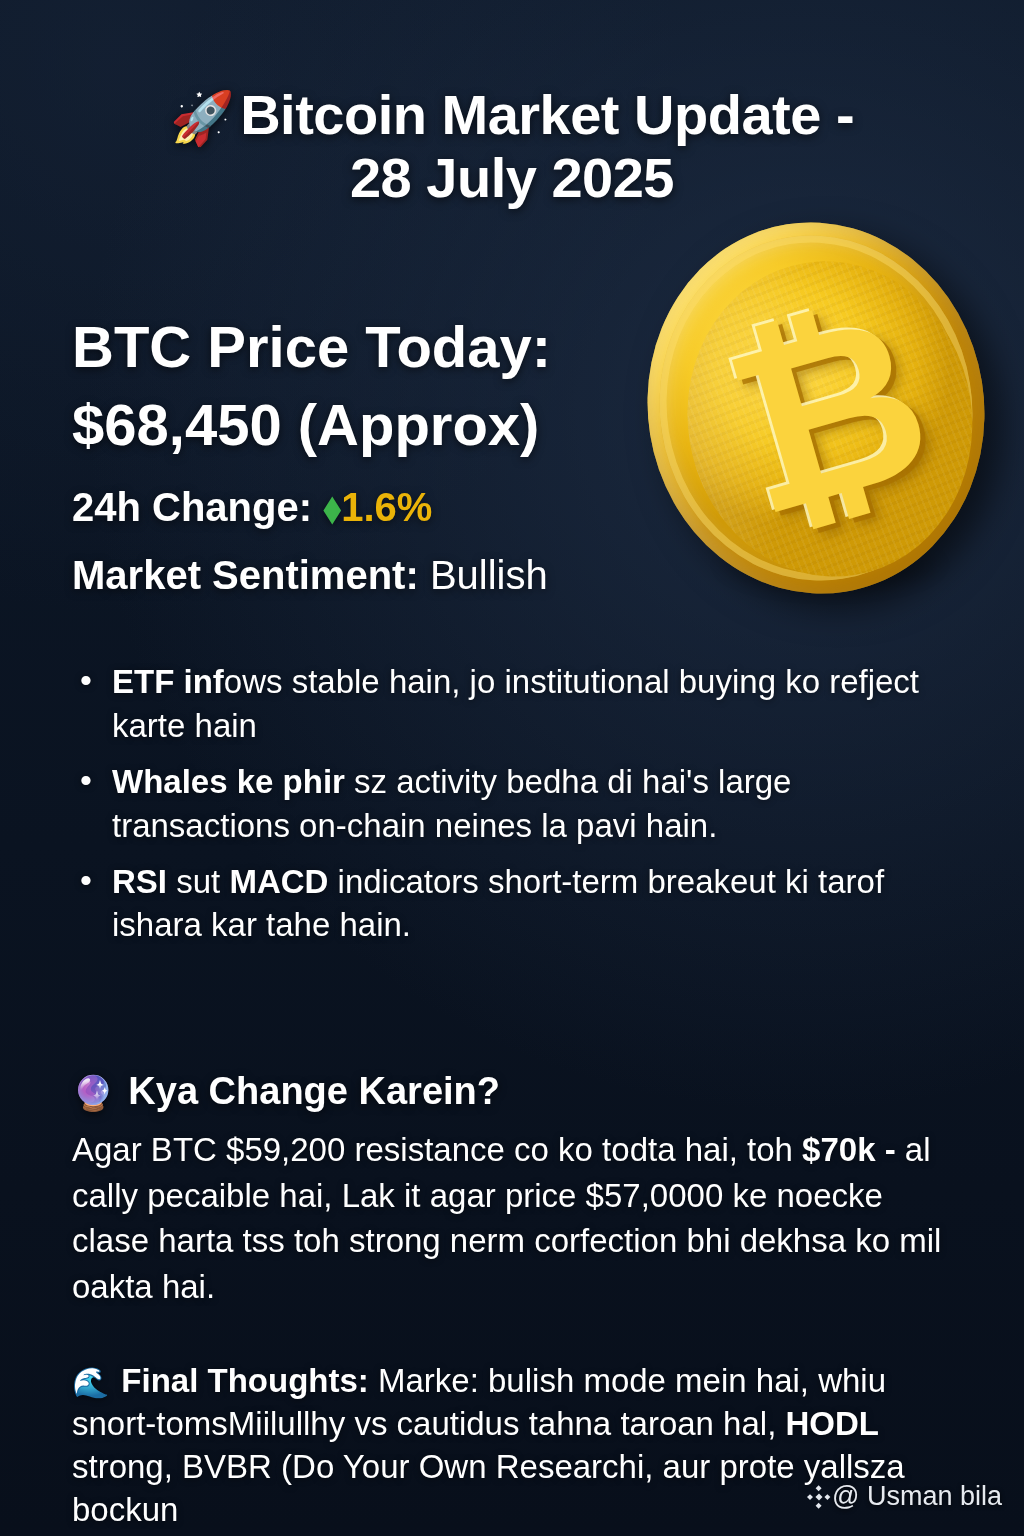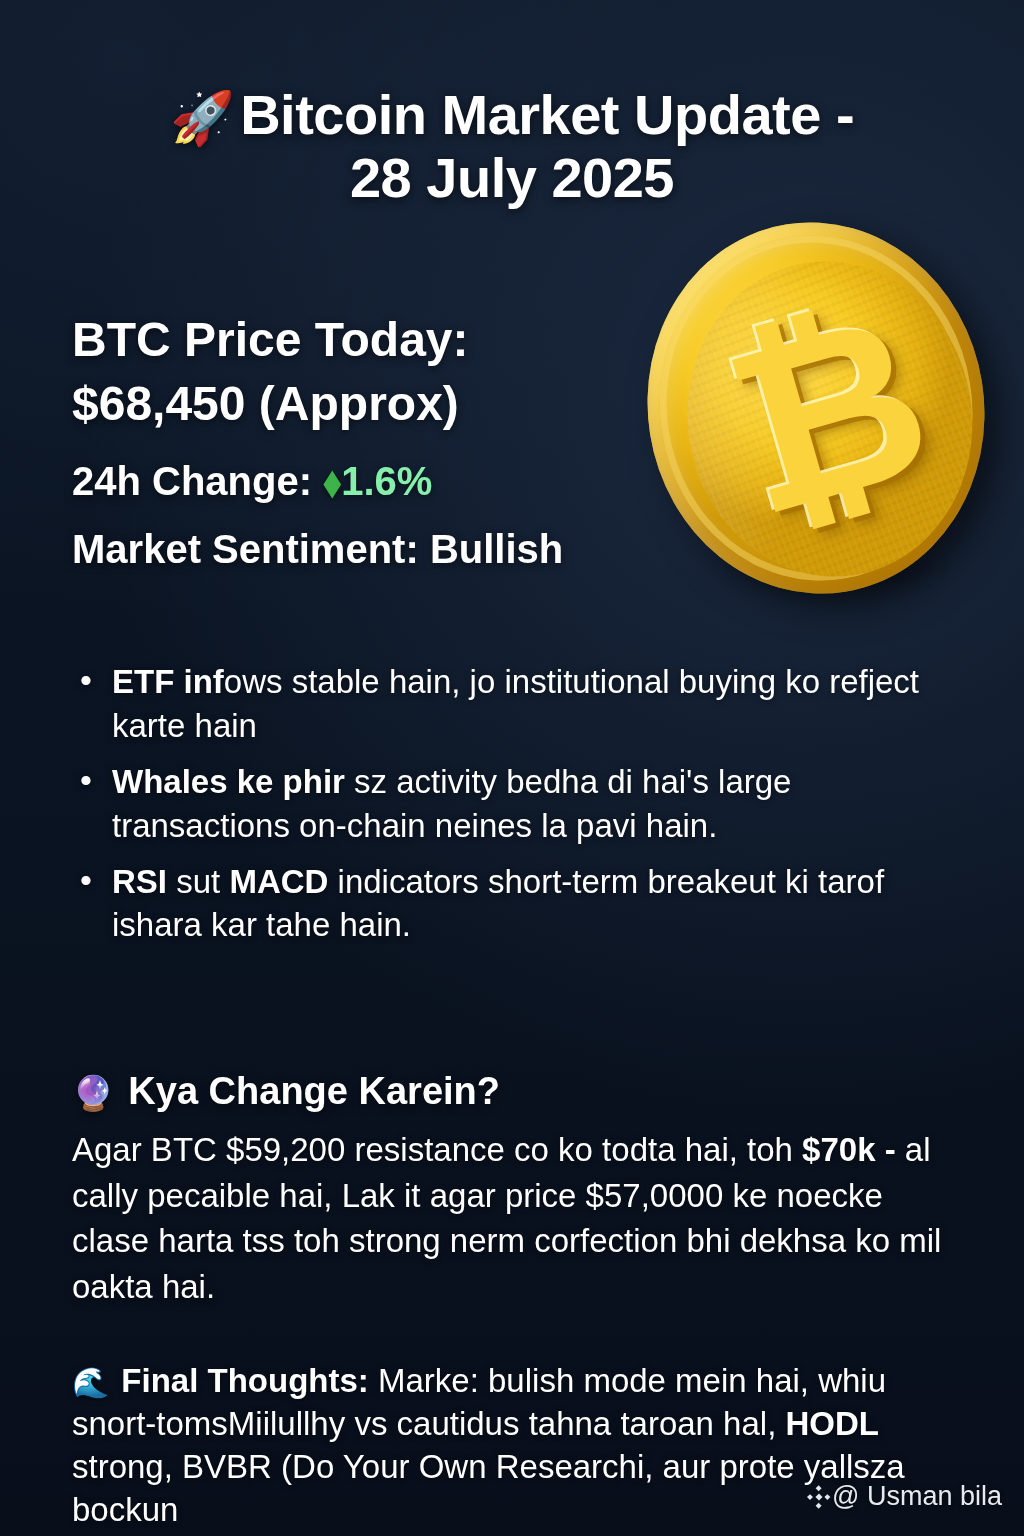--- a/index.html
+++ b/index.html
@@ -106,29 +106,29 @@
     font-size:56px; font-weight:bold; line-height:1.12;
     letter-spacing:-.5px;
     text-align:center;
     text-shadow:0 2px 10px rgba(0,0,0,.65);
     z-index:3;
   }
   .title .rocket{ font-size:52px; vertical-align:-2px; margin-right:6px; }
 
   .stats{ position:absolute; left:72px; top:308px; width:600px; z-index:3; }
   .stat-price{
-    font-size:48px; font-weight:bold; line-height:1.34;
+    font-size:58px; font-weight:bold; line-height:1.34;
     text-shadow:0 2px 8px rgba(0,0,0,.6);
   }
   .stat-line{
     font-size:40px; font-weight:bold; margin-top:22px;
     text-shadow:0 2px 8px rgba(0,0,0,.6);
   }
-  .stat-line .light{ font-weight:bold; }
-  .change-val{ color:#86efac; font-weight:bold; }
+  .stat-line .light{ font-weight:normal; }
+  .change-val{ color:#eab308; font-weight:bold; }
   .up-glyph{ color:#3cb44a; font-weight:bold; }
 
   .section{ position:absolute; left:72px; width:880px; z-index:3; }
   .sec-head{
     font-size:38px; font-weight:bold; margin-bottom:14px;
     text-shadow:0 2px 8px rgba(0,0,0,.6);
   }
   .sec-head .emo{ margin-right:14px; font-size:34px; vertical-align:-1px; }
 
   ul.bullets{ list-style:none; }

